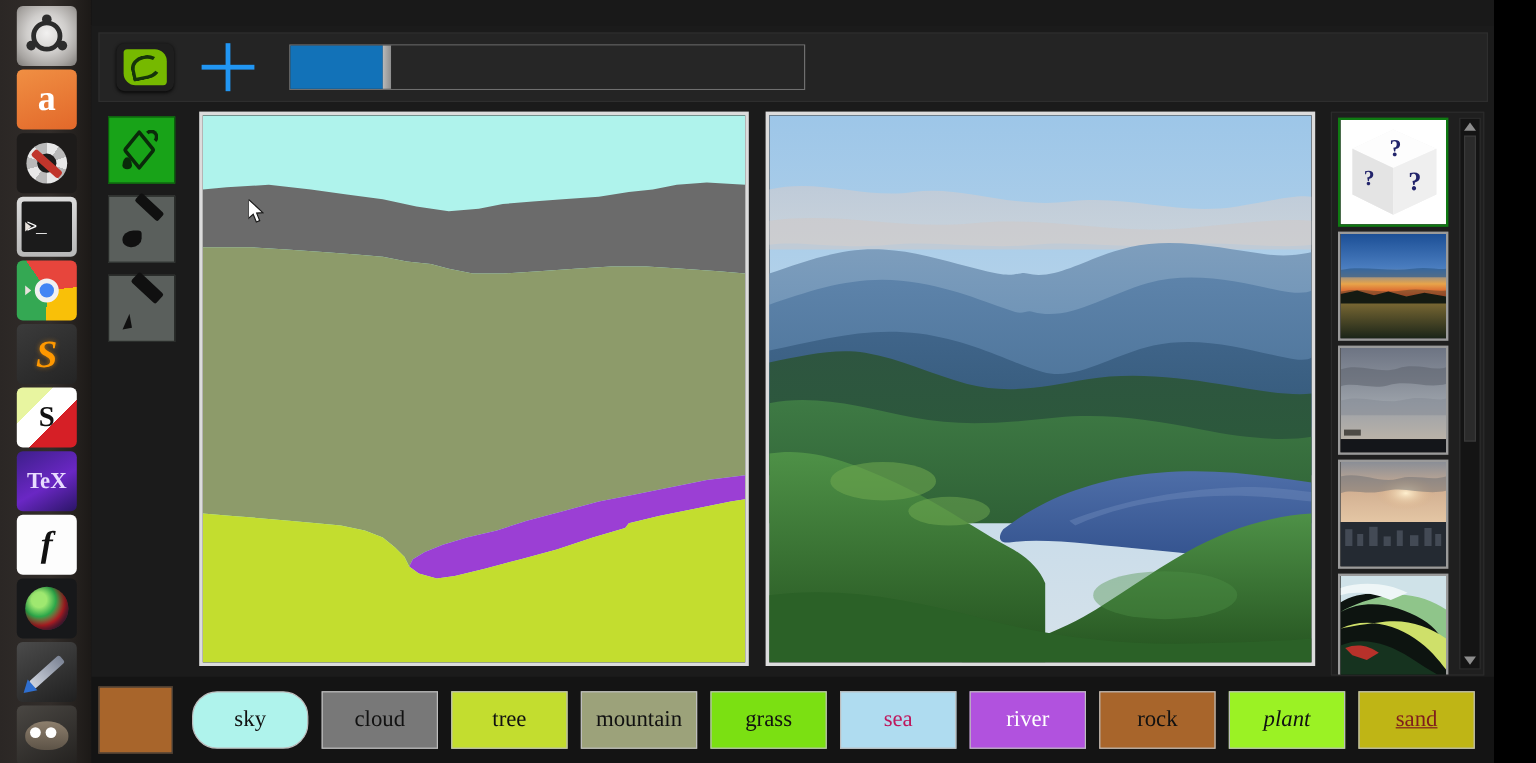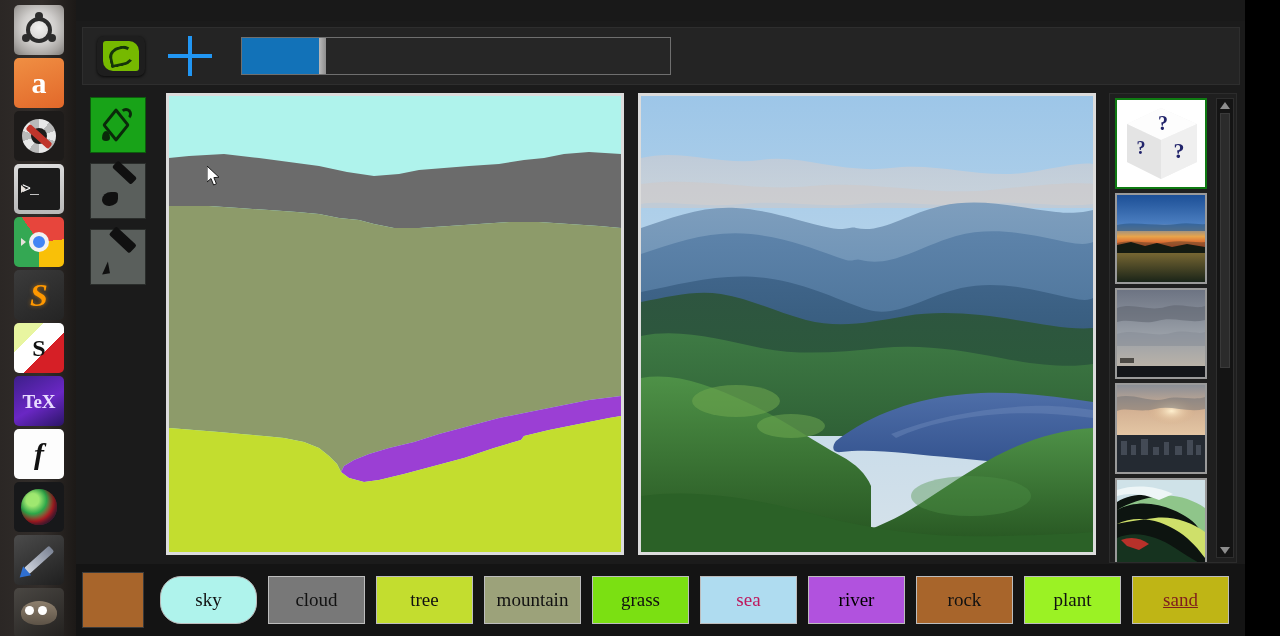--- a/index.html
+++ b/index.html
@@ -677,27 +677,27 @@
       </div>
     <div class="label-btn" style="background: rgb(156, 162, 122); color: rgb(17, 17, 17);">
         <span>mountain</span>
       </div>
     <div class="label-btn" style="background: rgb(123, 224, 18); color: rgb(17, 17, 17);">
         <span>grass</span>
       </div>
     <div class="label-btn" style="background: rgb(175, 220, 240); color: #be185d;">
         <span>sea</span>
       </div>
-    <div class="label-btn" style="background: rgb(177, 82, 222); color: #000000;">
+    <div class="label-btn" style="background: rgb(177, 82, 222); color: #ffffff;">
         <span>river</span>
       </div>
     <div class="label-btn" style="background: rgb(168, 101, 43); color: rgb(17, 17, 17);">
         <span>rock</span>
       </div>
-    <div class="label-btn" style="background: rgb(155, 242, 36); color: rgb(17, 17, 17);">
+    <div class="label-btn" style="background: rgb(155, 242, 36); color: rgb(17, 17, 17); font-style: italic;">
         <span>plant</span>
       </div>
     <div class="label-btn" style="background: rgb(191, 181, 21); color: #7f1d1d; text-decoration: underline;">
         <span>sand</span>
       </div>
   </div>
 
   <svg id="cursor" viewBox="0 0 14 20">
     <polygon points="0,0 0,16 4,12.5 6.6,19 9.4,17.8 6.9,11.6 12,11.2" fill="#ffffff" stroke="#1a1a1a" stroke-width="1"></polygon>
   </svg>

